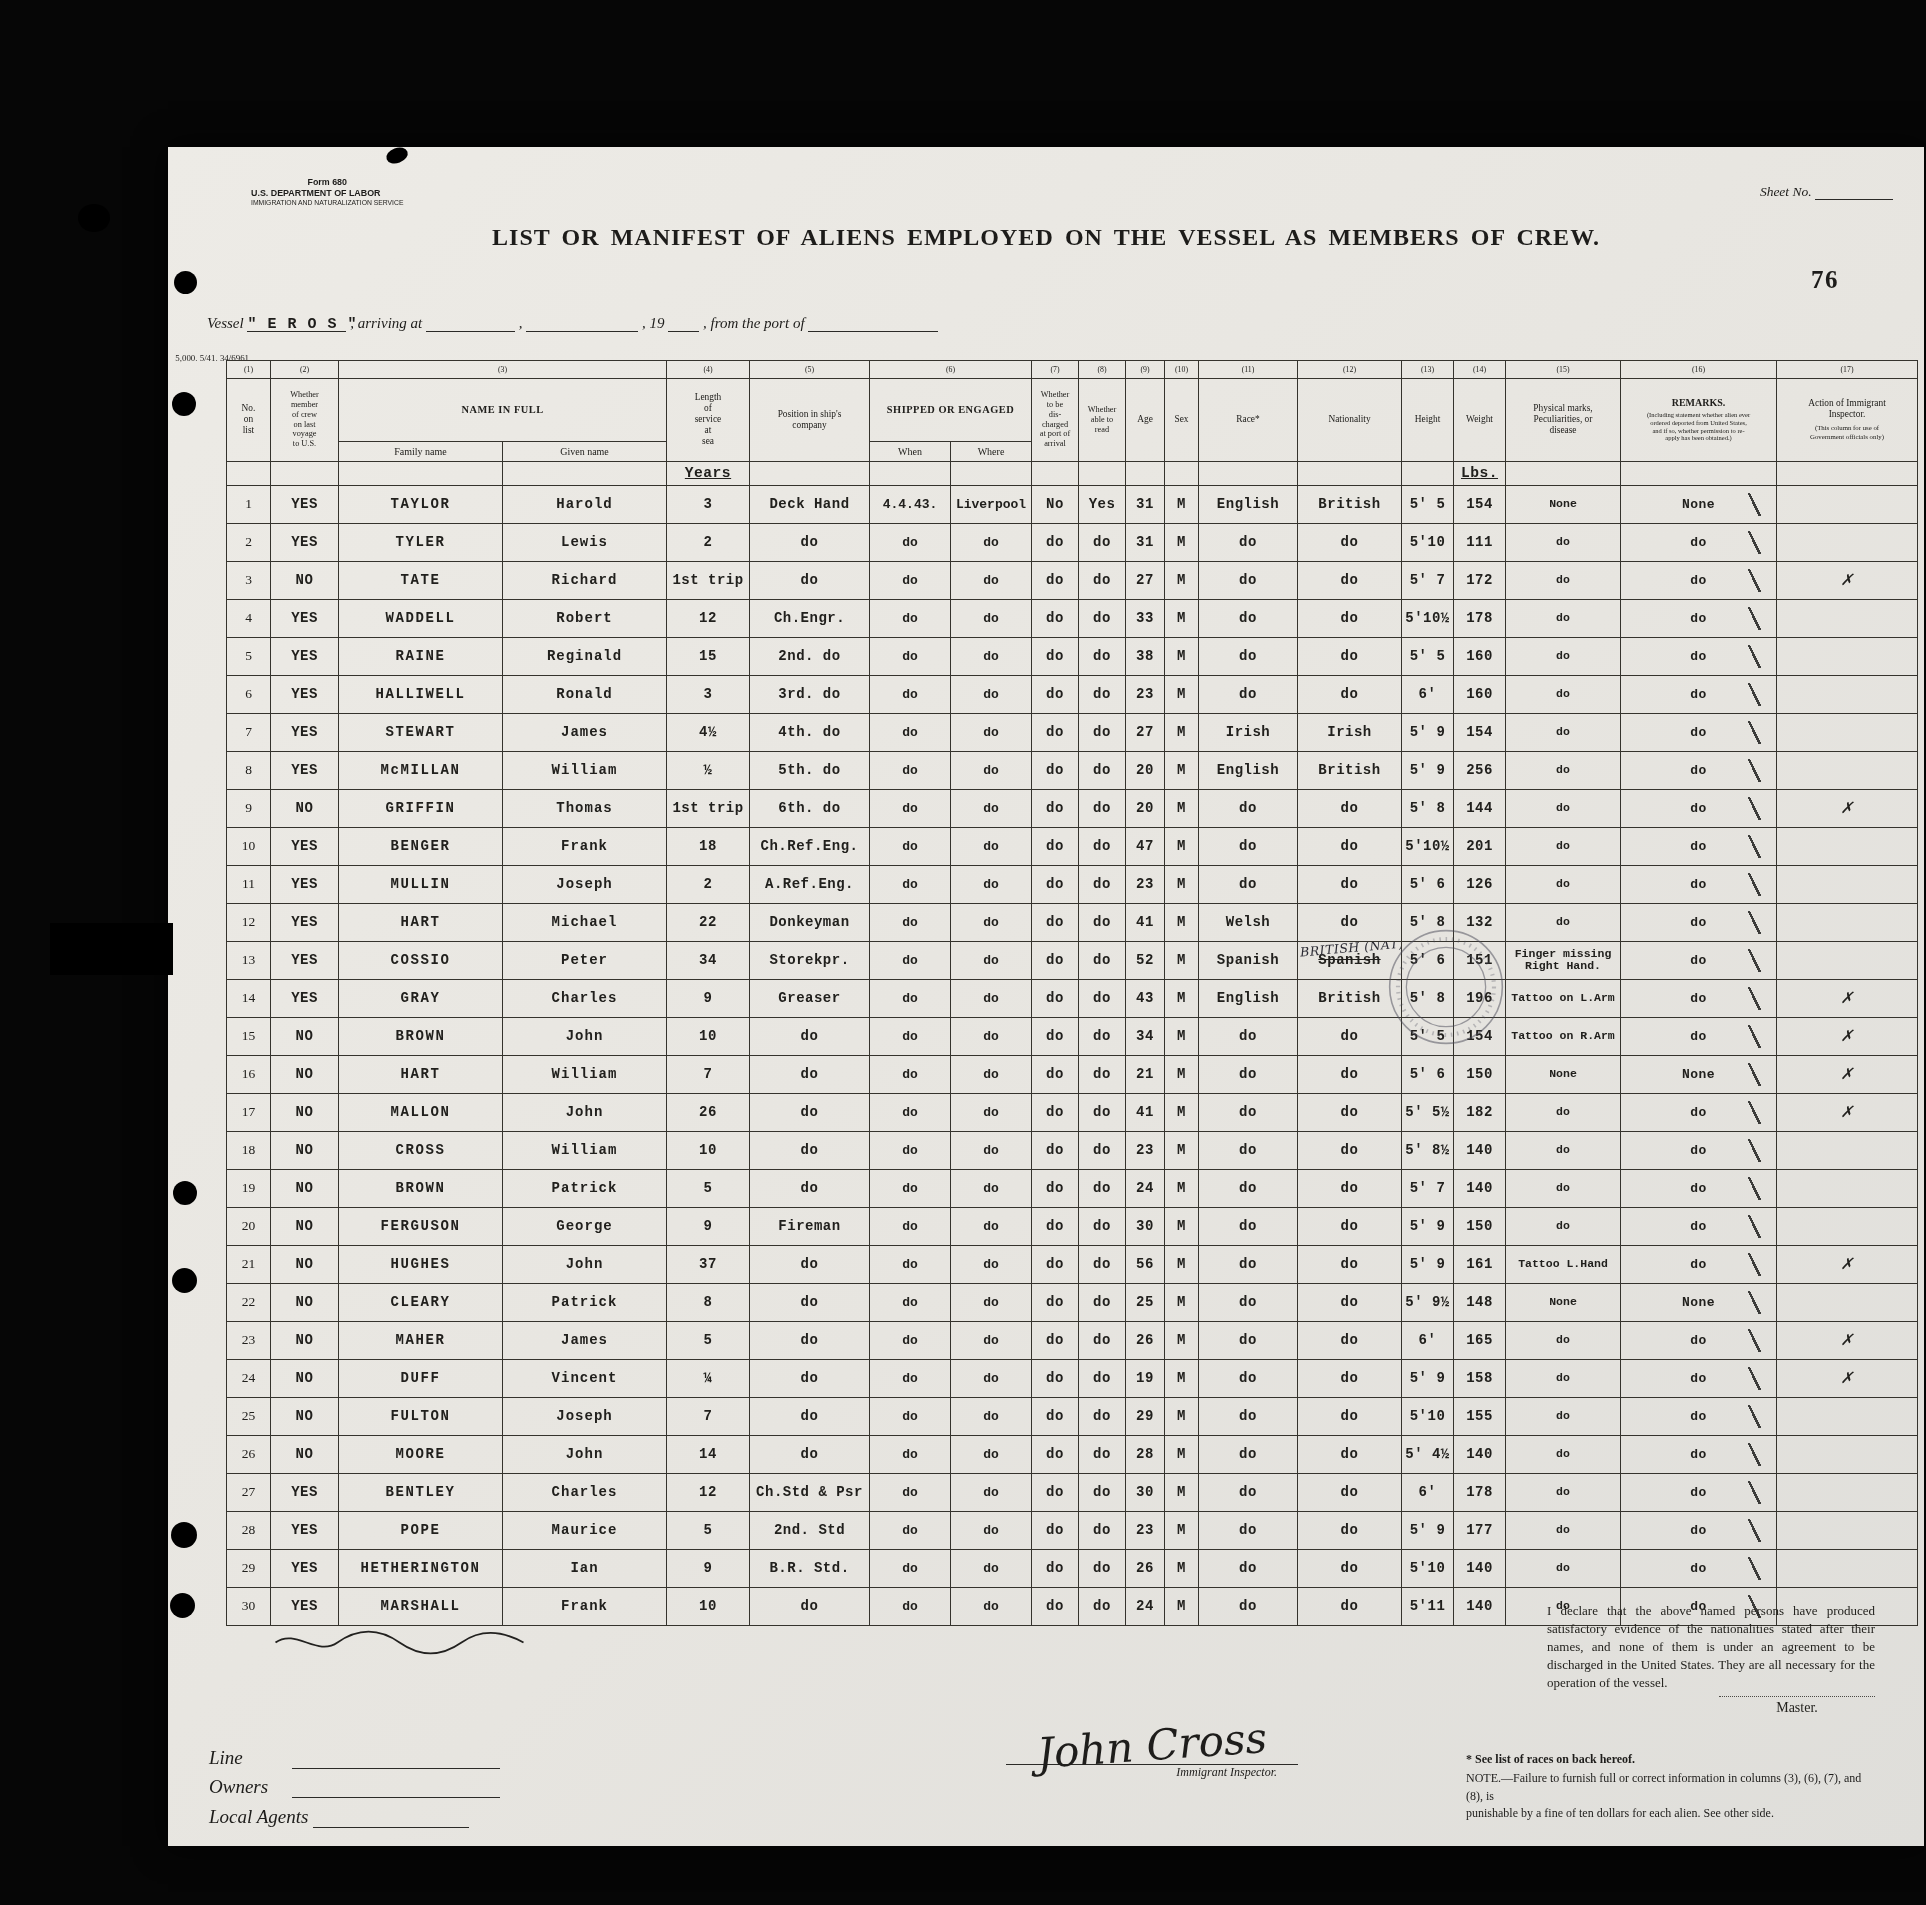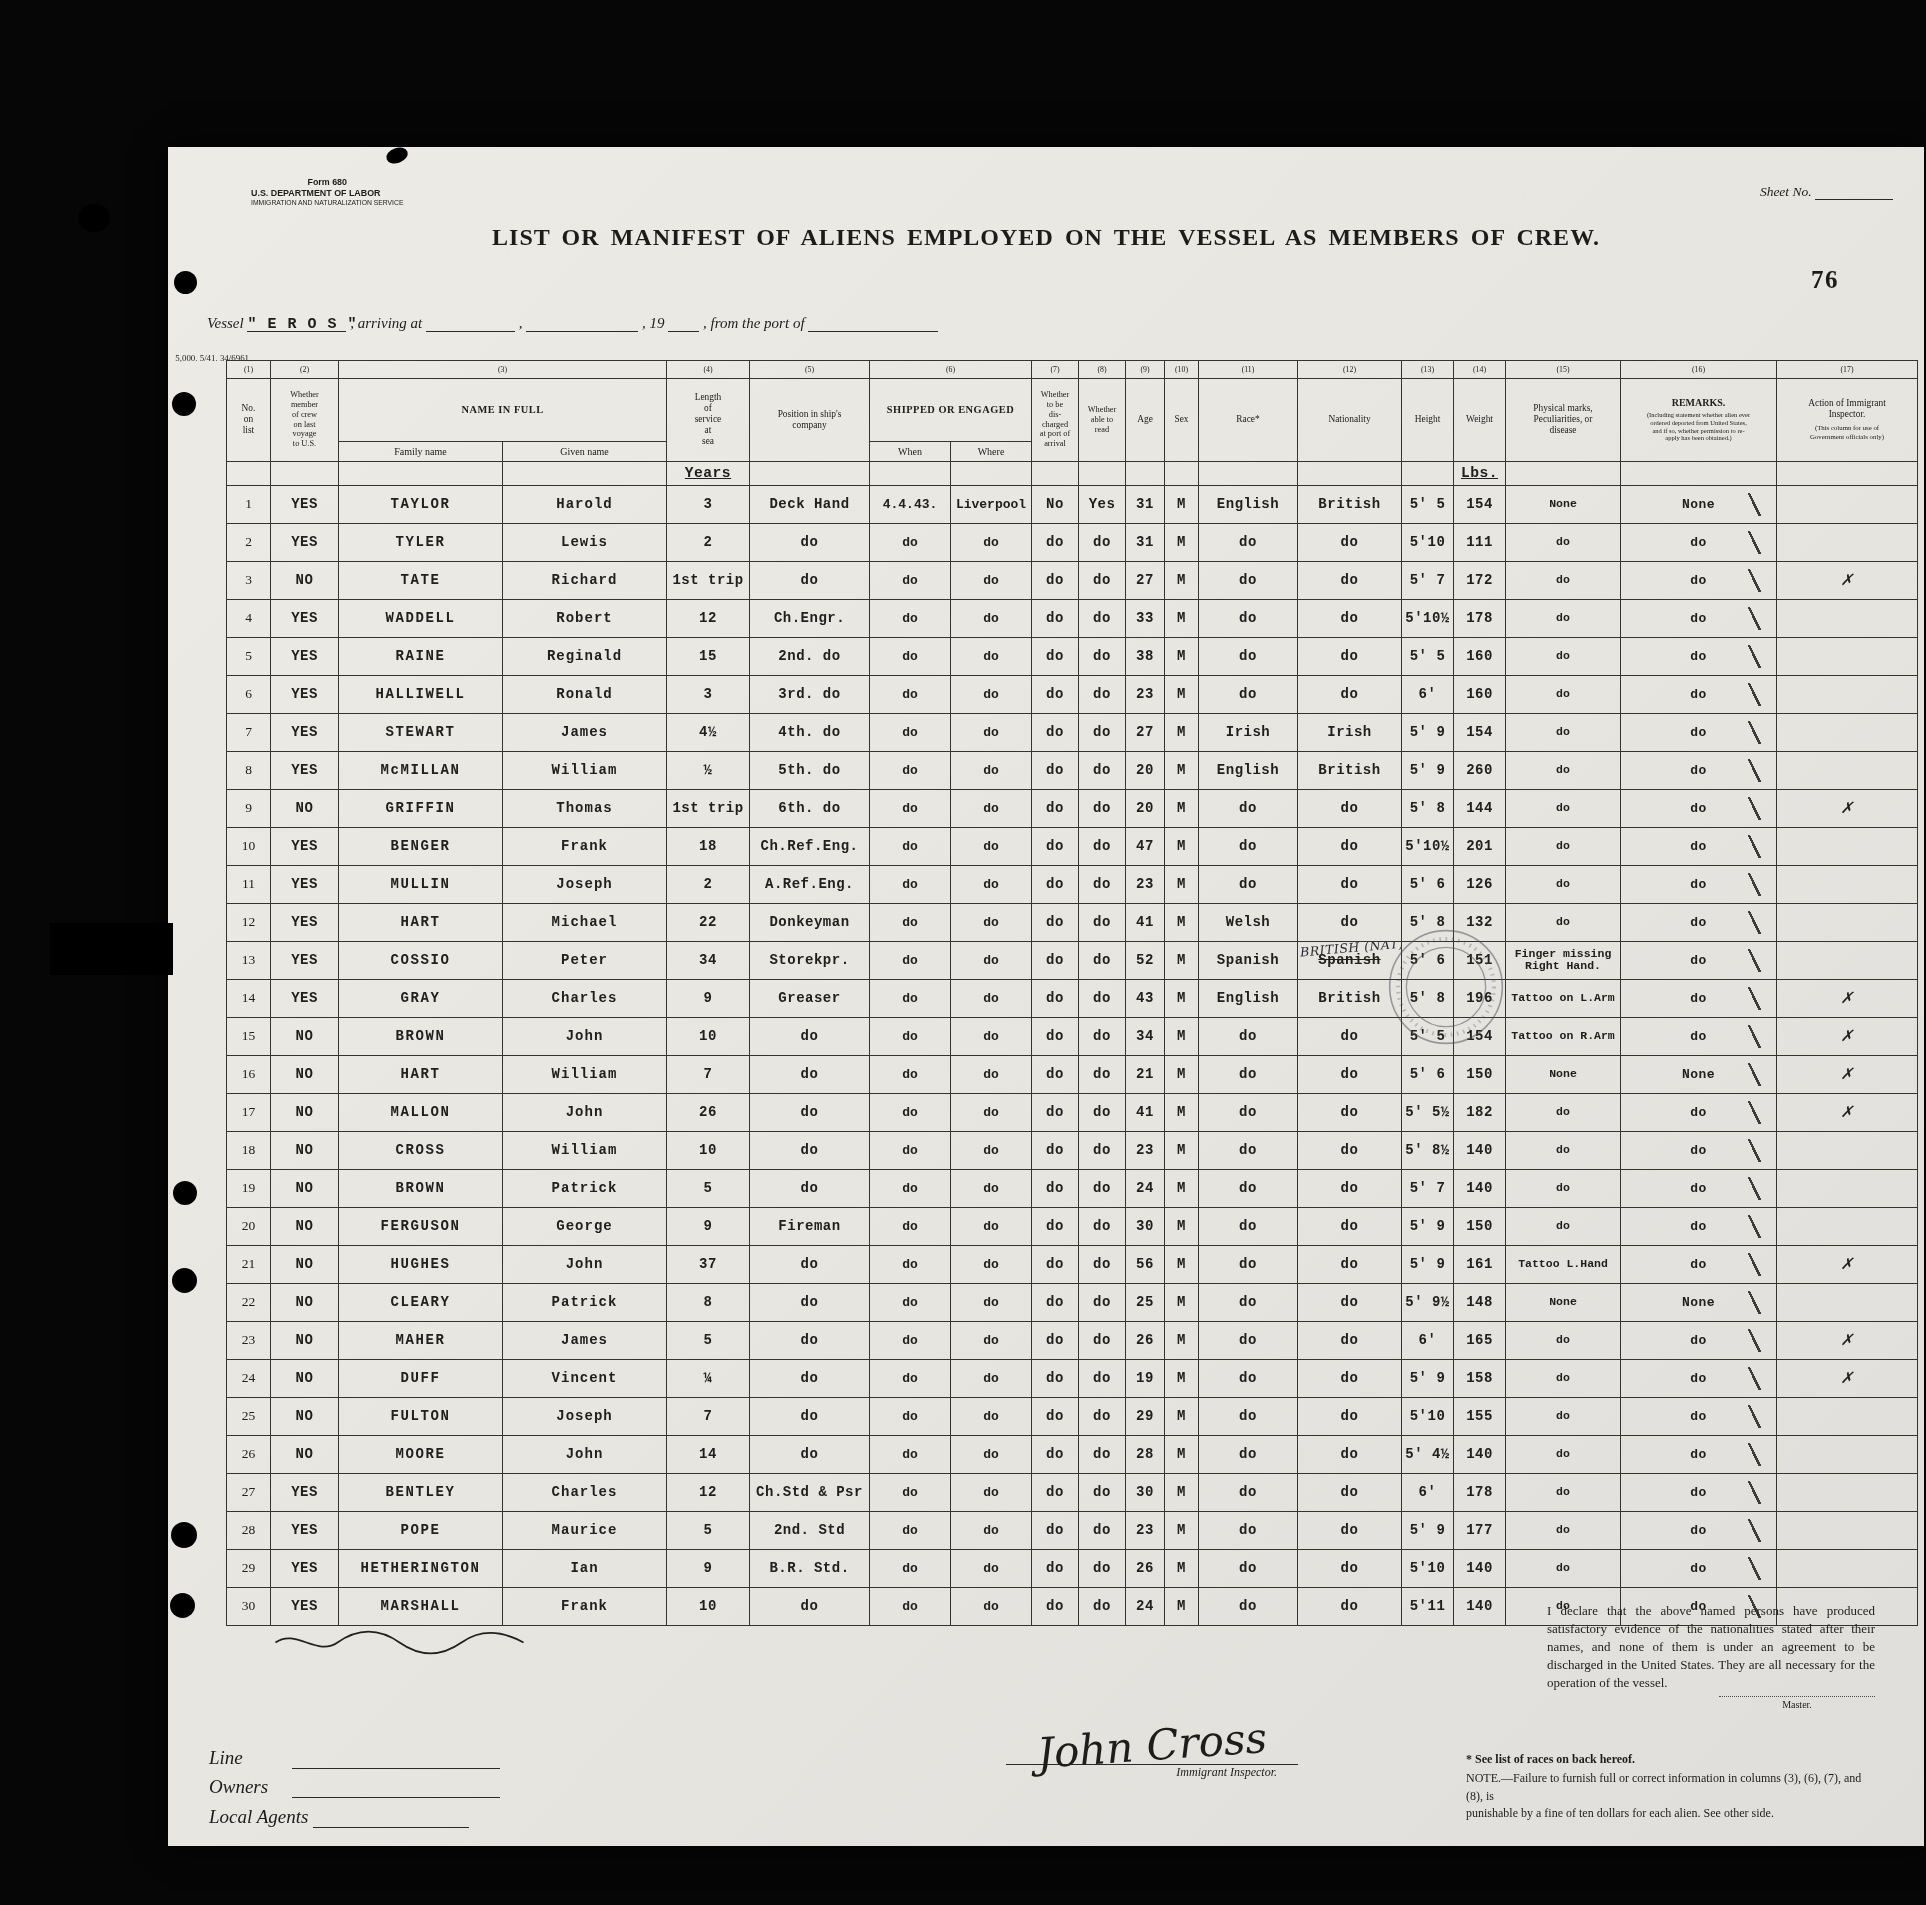--- a/index.html
+++ b/index.html
@@ -62,21 +62,21 @@
   .c-nat.struck{text-decoration:line-through;}
   .nat-note{position:absolute;left:2.1px;top:-2.1px;text-decoration:none;display:inline-block;
             font-family:"DejaVu Serif",serif;font-style:italic;font-weight:400;font-size:12.5px;
             transform:rotate(-5deg);white-space:nowrap;color:#2a2a33;}
 
   
   .stamp{position:absolute;left:1218px;top:780px;opacity:.5;}
   .declaration{position:absolute;left:1379px;top:1455px;width:328px;font-size:13px;line-height:1.38;
                text-align:justify;color:#24231f;}
   .master{border-top:1px dotted #4b4a45;width:156px;margin:4.2px 0 0 auto;text-align:center;
-          font-size:10px;padding-top:1px;}
+          font-size:14px;padding-top:1px;}
   .signature-wrap{position:absolute;left:838px;top:1578px;width:292px;text-align:center;}
   .signature{font-family:"DejaVu Serif",serif;font-style:italic;font-size:42px;transform:rotate(-4deg);
              color:#1e1d1b;line-height:1;}
   .sig-line{border-bottom:1px solid #2b2a27;margin-top:-3.1px;}
   .sig-title{font-style:italic;font-size:12px;text-align:right;padding-right:21px;}
   .squiggle{position:absolute;left:104px;top:1480px;}
 
   
   .footer-lines{position:absolute;left:41px;top:1600px;font-style:italic;font-size:19px;}
   .f-row{margin-bottom:7.3px;white-space:nowrap;}
@@ -406,21 +406,21 @@
     <td class="c-pos">5th. do</td>
     <td class="c-when">do</td>
     <td class="c-where">do</td>
     <td class="c-dis">do</td>
     <td class="c-read">do</td>
     <td class="c-age">20</td>
     <td class="c-sex">M</td>
     <td class="c-race">English</td>
     <td class="c-nat">British</td>
     <td class="c-ht">5' 9</td>
-    <td class="c-wt">260</td>
+    <td class="c-wt">256</td>
     <td class="c-marks">do</td>
     <td class="c-rem">do</td>
     <td class="c-insp"></td>
   </tr>
           <tr class="datarow">
     <td class="c-no">9</td>
     <td class="c-mem">NO</td>
     <td class="c-fam">GRIFFIN</td>
     <td class="c-giv">Thomas</td>
     <td class="c-svc">1st trip</td>

